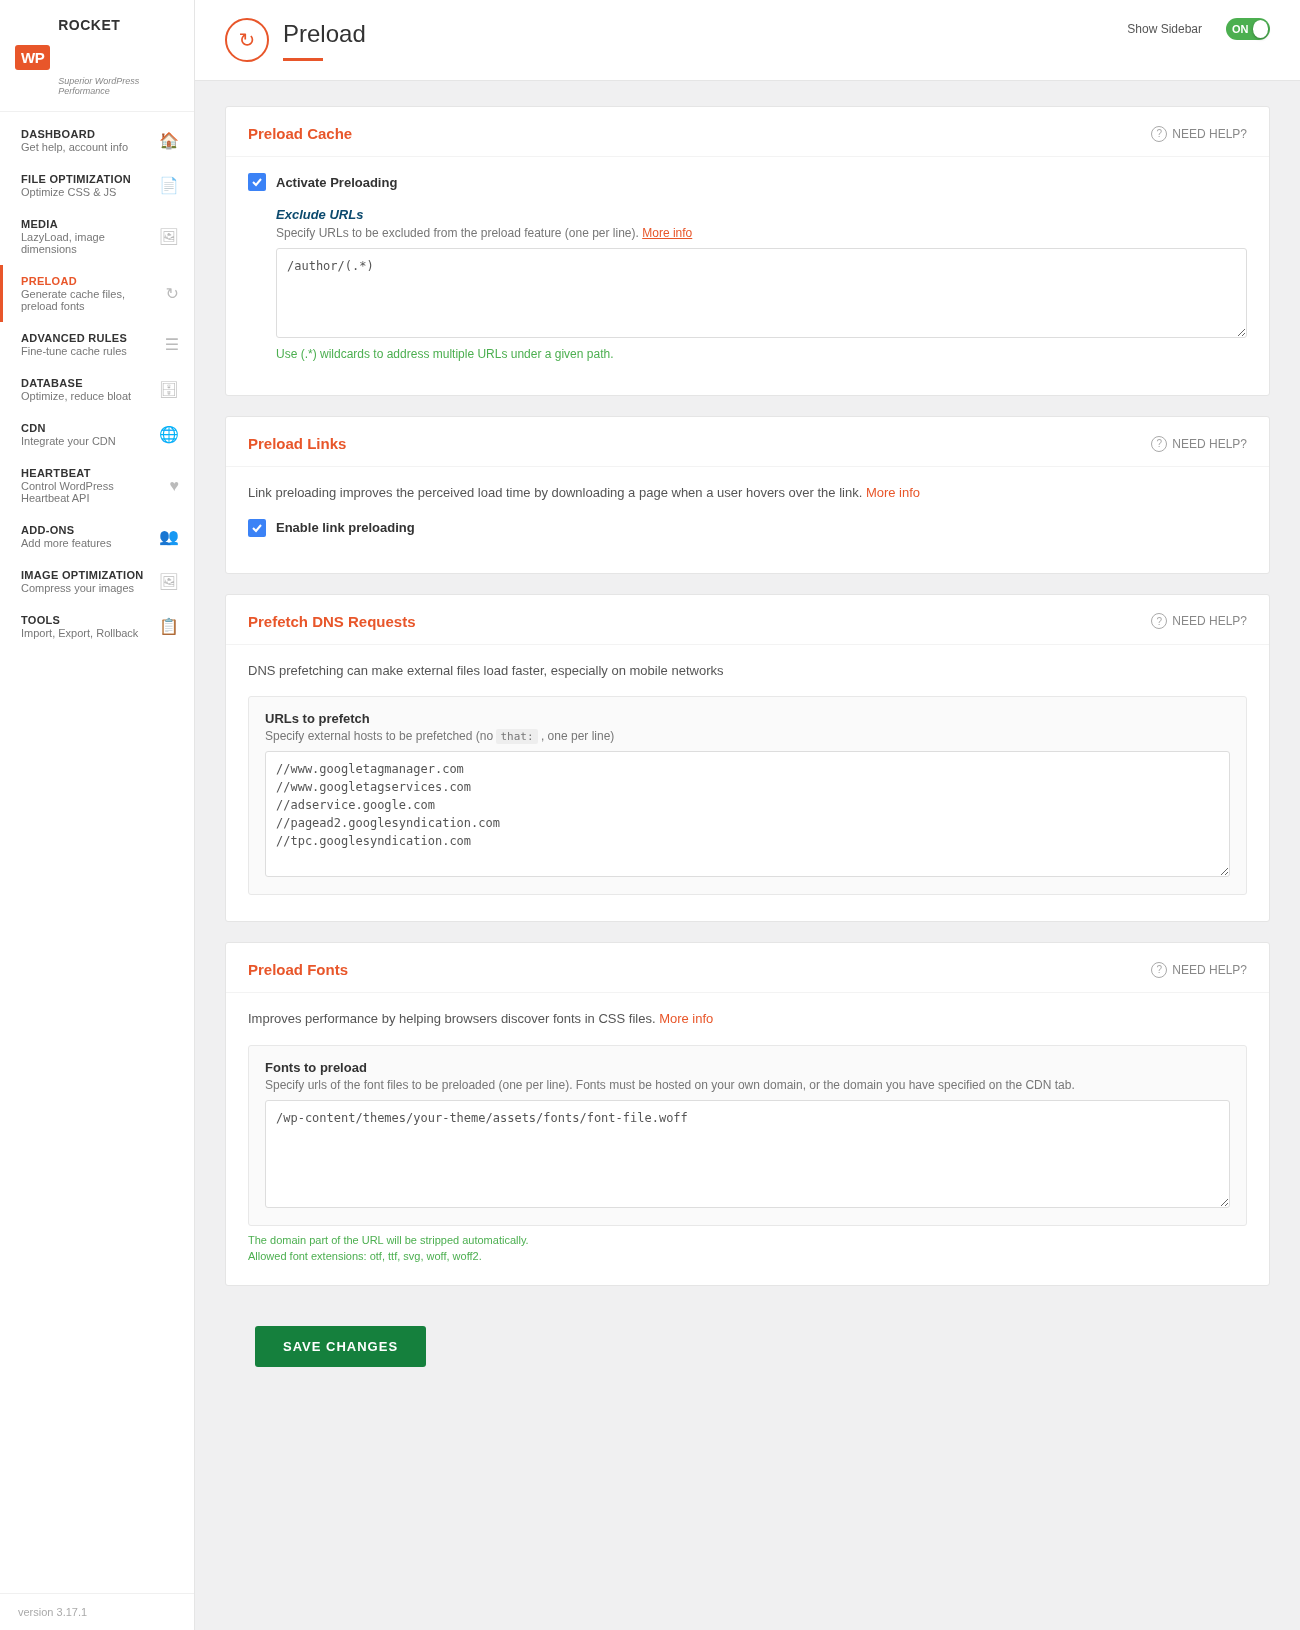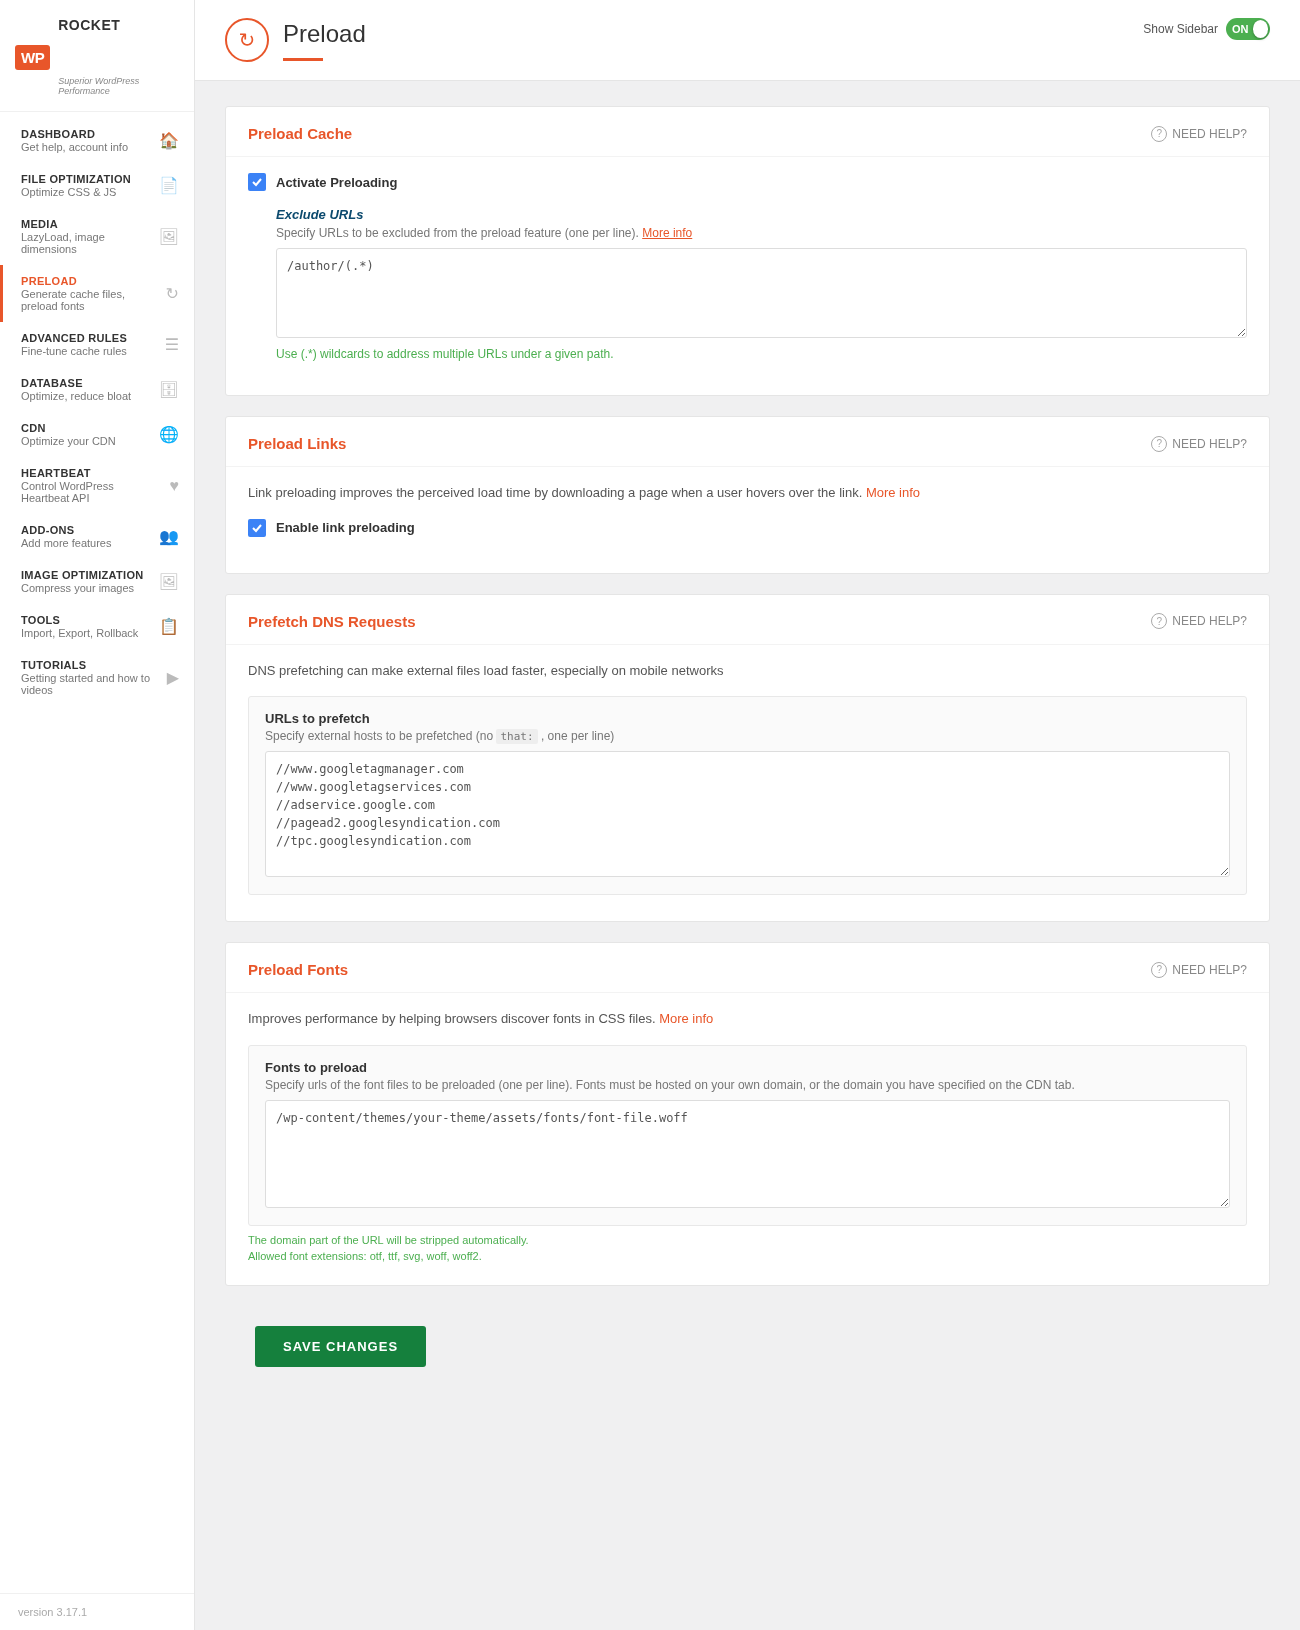--- a/index.html
+++ b/index.html
@@ -65,21 +65,21 @@
     .dns-sublabel { font-size: 12px; color: #777; margin-bottom: 8px; }
     .dns-sublabel code { background: #eee; padding: 1px 4px; border-radius: 2px; font-size: 11px; }
 
     
     .save-bar { padding: 20px 30px 30px; }
     .save-btn { background: #15803d; color: #fff; border: none; padding: 13px 28px; font-size: 13px; font-weight: 700; letter-spacing: 1px; border-radius: 3px; cursor: pointer; text-transform: uppercase; }
 
     
     .header-row { display: flex; align-items: flex-start; gap: 16px; padding: 18px 30px 0; background: #fff; border-bottom: 1px solid #e5e5e5; }
     .header-left { display: flex; align-items: center; gap: 14px; flex: 1; padding-bottom: 18px; }
-    .header-right { display: flex; align-items: center; gap: 8px; padding-bottom: 18px; font-size: 12px; color: #555; }
+    .header-right { display: flex; align-items: center; gap: 24px; padding-bottom: 18px; font-size: 12px; color: #555; }
   </style>
 </head>
 <body>
 
 <div class="sidebar">
   <div class="sidebar-logo">
     <div class="logo-box">
       <div class="logo-wp">WP</div>
       <div class="logo-rocket">
         <span class="logo-rocket-name">ROCKET</span>
@@ -129,21 +129,21 @@
         <div class="nav-item">
     <div class="nav-item-text">
       <div class="nav-item-title">DATABASE</div>
       <div class="nav-item-sub">Optimize, reduce bloat</div>
     </div>
     <div class="nav-icon">🗄</div>
   </div>
         <div class="nav-item">
     <div class="nav-item-text">
       <div class="nav-item-title">CDN</div>
-      <div class="nav-item-sub">Optimize your CDN</div>
+      <div class="nav-item-sub">Integrate your CDN</div>
     </div>
     <div class="nav-icon">🌐</div>
   </div>
         <div class="nav-item">
     <div class="nav-item-text">
       <div class="nav-item-title">HEARTBEAT</div>
       <div class="nav-item-sub">Control WordPress Heartbeat API</div>
     </div>
     <div class="nav-icon">♥</div>
   </div>
@@ -160,27 +160,20 @@
       <div class="nav-item-sub">Compress your images</div>
     </div>
     <div class="nav-icon">🖼</div>
   </div>
         <div class="nav-item">
     <div class="nav-item-text">
       <div class="nav-item-title">TOOLS</div>
       <div class="nav-item-sub">Import, Export, Rollback</div>
     </div>
     <div class="nav-icon">📋</div>
-  </div>
-        <div class="nav-item">
-    <div class="nav-item-text">
-      <div class="nav-item-title">TUTORIALS</div>
-      <div class="nav-item-sub">Getting started and how to videos</div>
-    </div>
-    <div class="nav-icon">▶</div>
   </div>
       </div>
   </nav>
 
   <div class="sidebar-version">version 3.17.1</div>
 </div>
 
 <div class="main">
 
   <div class="header-row">

